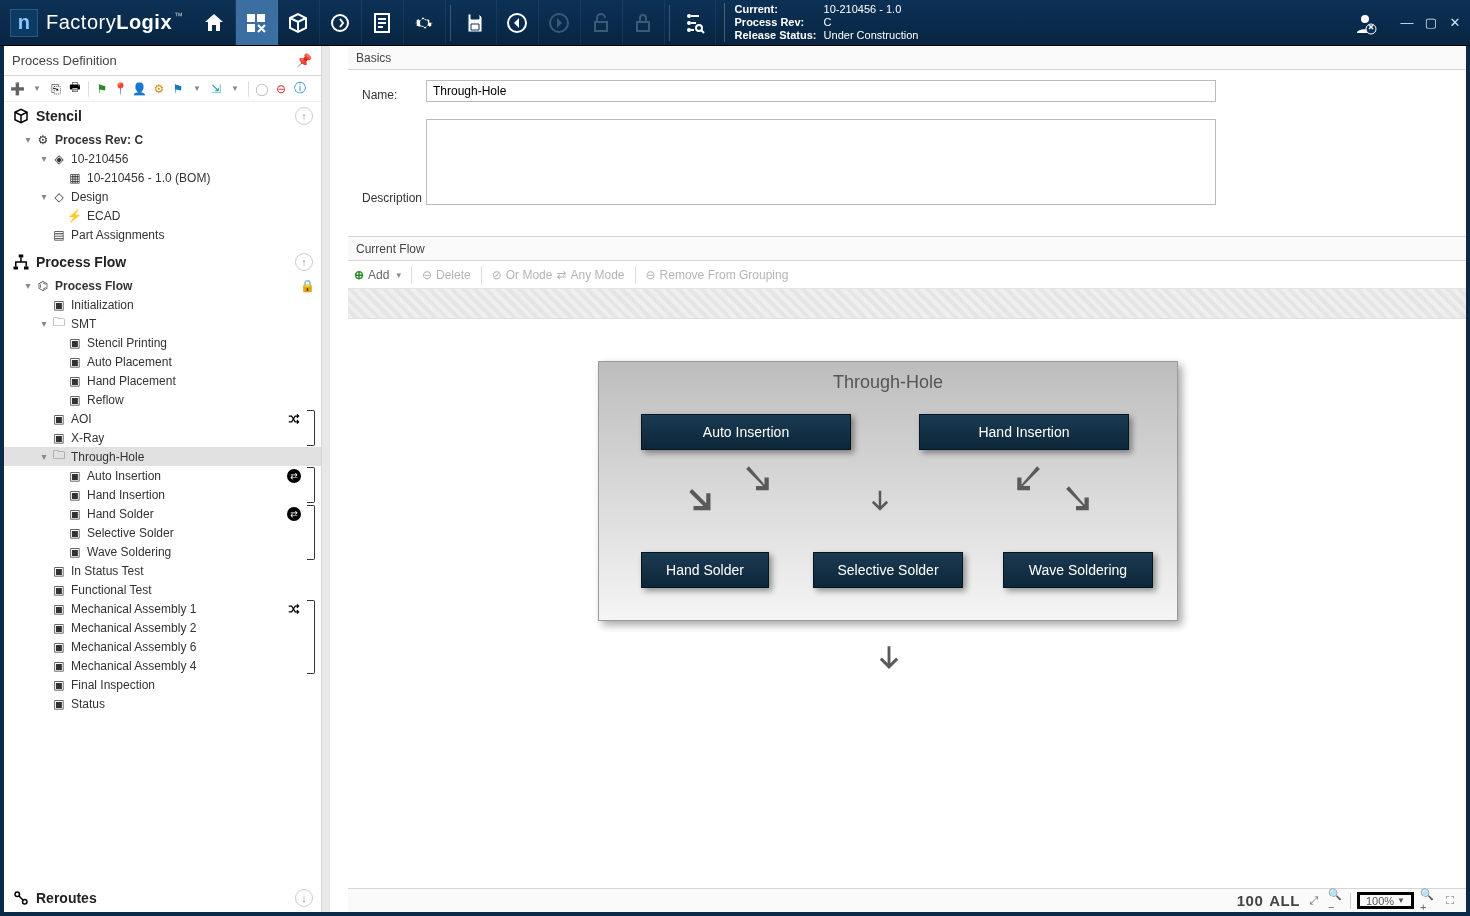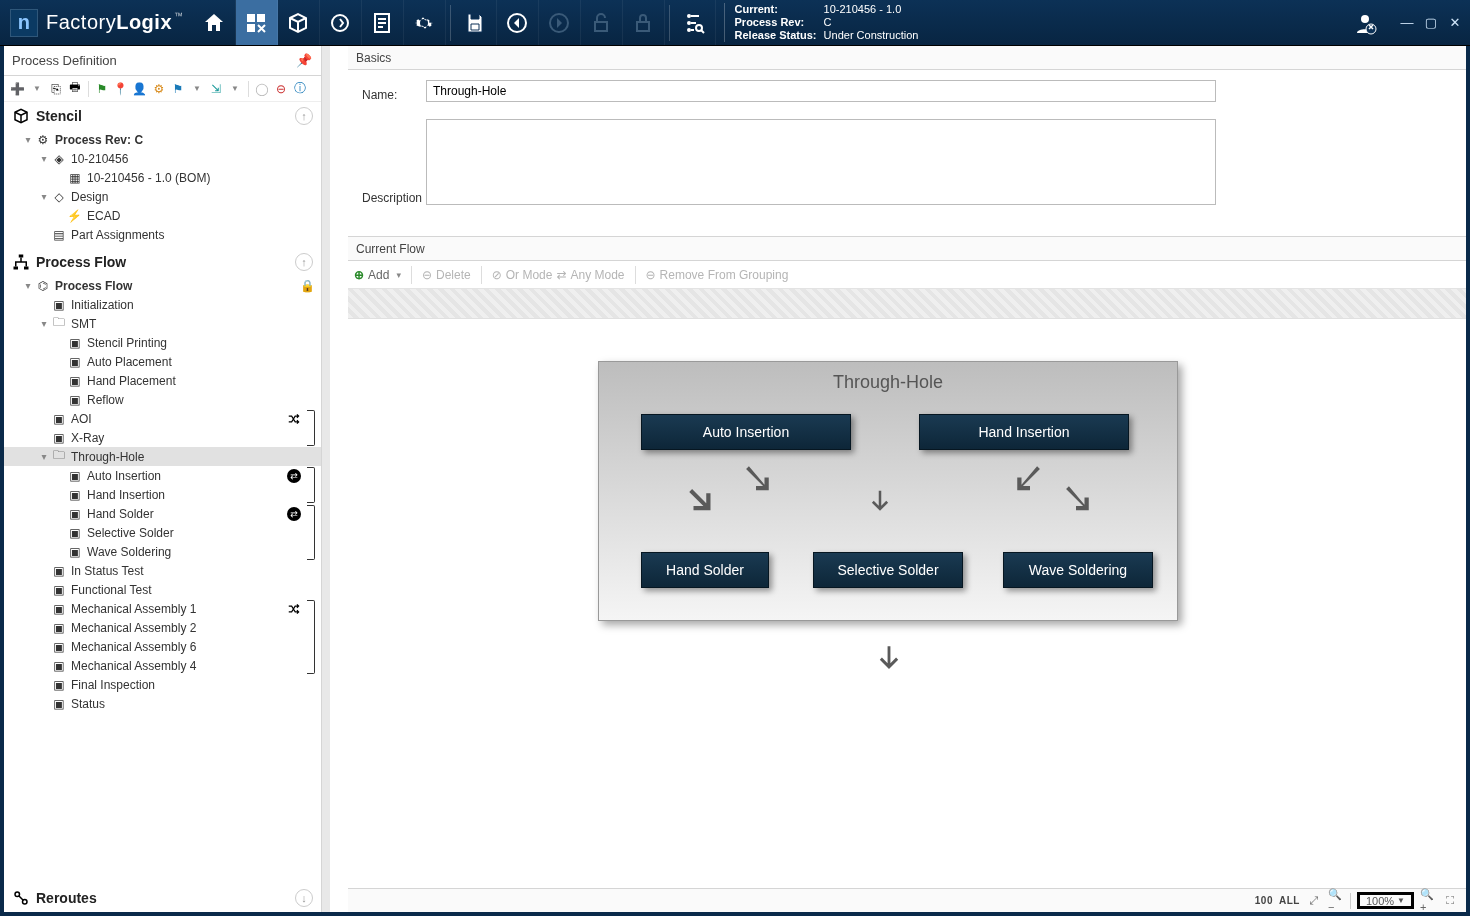--- a/index.html
+++ b/index.html
@@ -69,21 +69,21 @@
 .flowgroup .title { text-align: center; padding: 10px 0 0 0; font-size: 18px; color: #555; }
 .opbox { position: absolute; width: 210px; height: 36px; background: linear-gradient(#1a3a52,#0d2638); color: #fff; display: flex; align-items: center; justify-content: center; font-size: 14px; border: 1px solid #061621; box-shadow: 3px 3px 6px rgba(0,0,0,.4); }
 .opbox.small { width: 128px; }
 .arrow { position: absolute; color: #5a5a5a; }
 .arrow svg { display: block; }
 
 .statusbar { height: 24px; border-top: 1px solid #d5d5d5; display: flex; align-items: center; justify-content: flex-end; gap: 6px; padding: 0 8px; font-size: 11px; color: #555; background: #fafafa; }
 .statusbar .sep { width: 1px; height: 16px; background: #ccc; }
 .zoomread { border: 3px solid #000000; padding: 0 6px; height: 17px; display: flex; align-items: center; }
 .sbico { width: 16px; height: 16px; display: flex; align-items: center; justify-content: center; cursor: pointer; color: #666; }
-.ytxt { font-weight: 700; font-size: 10px; color: #444; letter-spacing: .5px; }
+.ytxt { font-weight: 700; font-size: 15px; color: #444; letter-spacing: .5px; }
 
 
 .tbbtn svg { width: 24px; height: 24px; }
 </style>
 </head>
 <body>
 
 <div class="topbar">
   <div class="logo">
     <div class="n">n</div>

